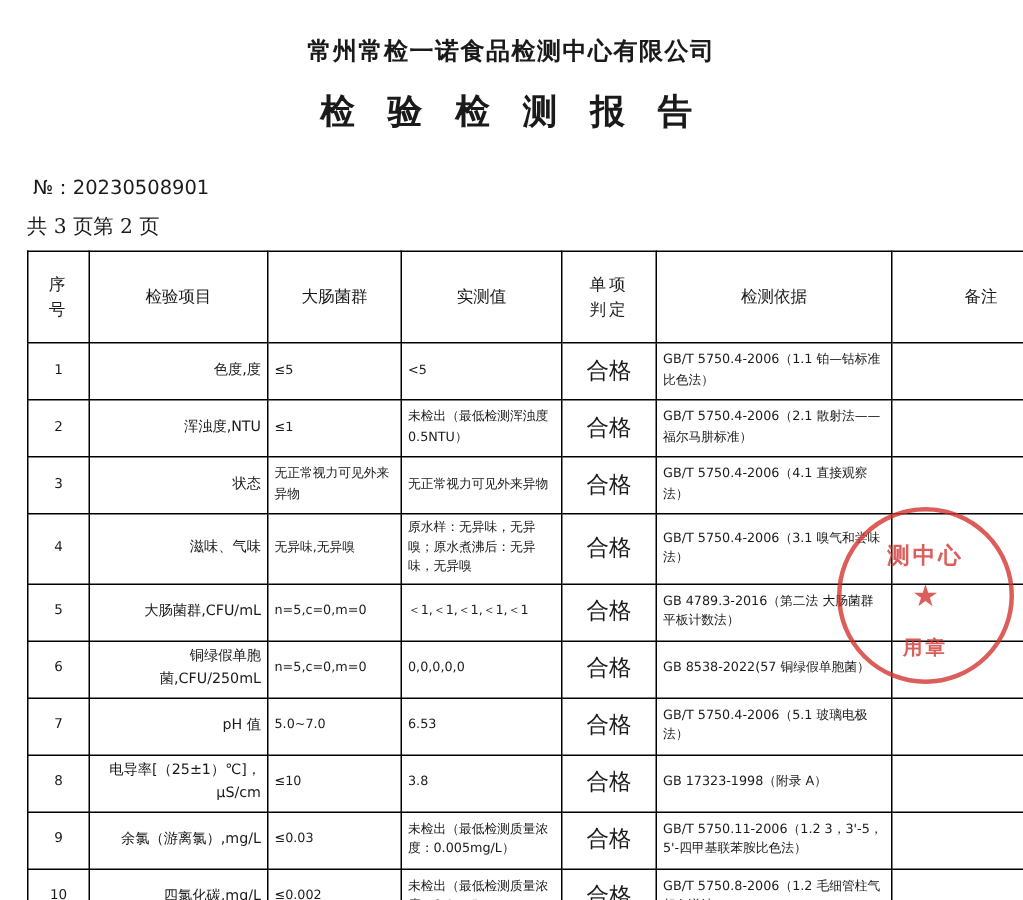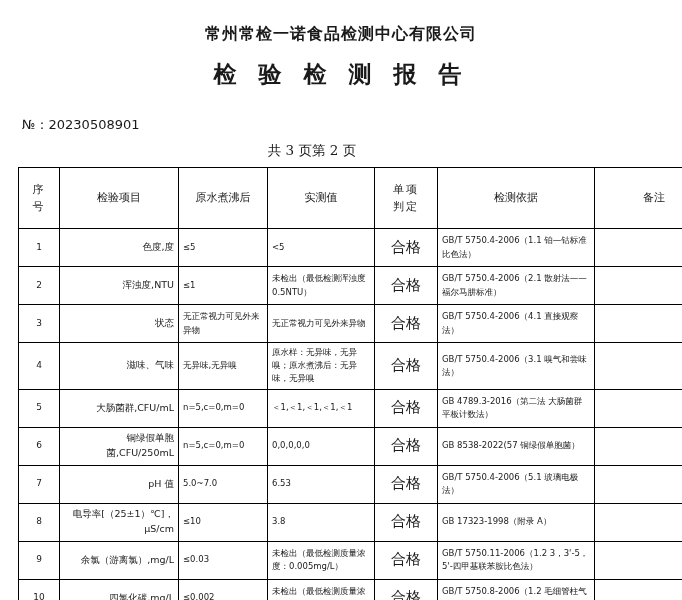--- a/index.html
+++ b/index.html
@@ -38,21 +38,21 @@
     margin-top: 14px;
     font-family: "DejaVu Serif", "Liberation Serif", serif;
   }
   .doc-no {
     font-size: 13px;
     margin-top: 26px;
     margin-left: 4px;
     font-family: "DejaVu Sans", "Liberation Sans", sans-serif;
   }
   .page-count {
-    text-align: center;
+    text-align: left;
     font-size: 13.5px;
     margin-top: 8px;
     margin-right: 58px;
     font-family: "DejaVu Serif", "Liberation Serif", serif;
   }
   table.report {
     width: 646px;
     border-collapse: collapse;
     margin-top: 7px;
     table-layout: fixed;
@@ -161,21 +161,21 @@
   <div class="page-count">共 3 页第 2 页</div>
 
   <table class="report">
     <thead>
       <tr>
         <th class="c0">
           <span class="hdr-vert">序</span><br>
           <span class="hdr-vert">号</span>
         </th>
         <th class="c1">检验项目</th>
-        <th class="c2">原水煮沸后</th>
+        <th class="c2">大肠菌群</th>
         <th class="c3">实测值</th>
         <th class="c4">
           <span class="hdr-vert">单项</span><br>
           <span class="hdr-vert">判定</span>
         </th>
         <th class="c5">检测依据</th>
         <th class="c6">备注</th>
       </tr>
     </thead>
     <tbody>
@@ -265,14 +265,19 @@
         <td class="item">四氯化碳,mg/L</td>
         <td class="std">≤0.002</td>
         <td class="meas">未检出（最低检测质量浓度：0.1μg/L）</td>
         <td class="verdict">合格</td>
         <td class="basis">GB/T 5750.8-2006（1.2 毛细管柱气相色谱法）</td>
         <td class="remark"></td>
       </tr>
     </tbody>
   </table>
 
+  <div class="stamp">
+    <div class="s-text">测中心</div>
+    <div class="s-star">★</div>
+    <div class="s-sub">用章</div>
+  </div>
 
 </div>
 
 </body></html>

